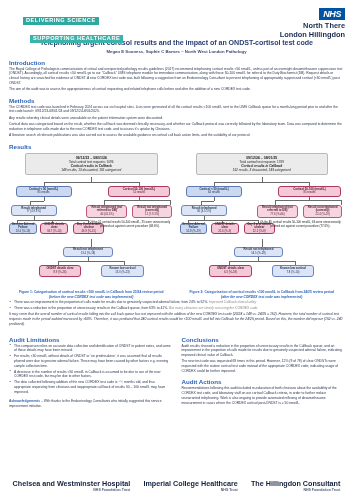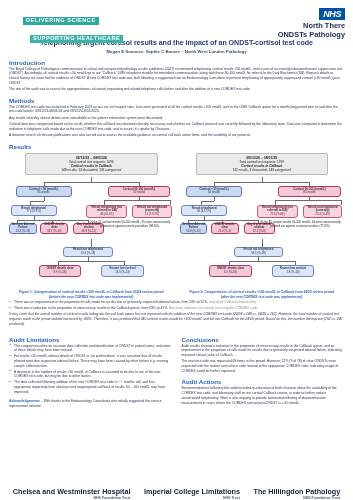--- a/index.html
+++ b/index.html
@@ -102,42 +102,42 @@
 
   
   .cols { display: flex; gap: 10px; margin-top: 4px; }
   .col { flex: 1; }
 
   .ack { font-size: 3.3px; line-height: 1.45; margin-top: 5px; color: #2a3550; }
   .ack b { color: #2e63b8; font-weight: bold; }
 
   
   .footer {
-    position: absolute; left: 0; right: 0; bottom: 0;
+    position: absolute; left: 0; right: 0; bottom: 8px;
     display: flex; justify-content: space-around; align-items: flex-start;
     padding: 0 6px;
   }
   .trust { text-align: center; }
   .trust .tname { font-size: 7.2px; font-weight: bold; color: #14213d; line-height: 1.1; }
   .trust .tsub { font-size: 3.5px; font-weight: bold; color: #4b5a7a; margin-top: .5px; text-align: right; }
 </style>
 </head>
 <body>
 
 <div class="poster">
 
   <div class="header">
     <div class="strap">
       <div class="strap-line strap-l1">DELIVERING SCIENCE</div><br>
       <div class="strap-line strap-l2">SUPPORTING HEALTHCARE</div>
     </div>
     <div class="nhs-block">
       <div class="nhs-logo">NHS</div>
       <div class="nhs-name">North There</div>
-      <div class="nhs-name">ONDSTs Pathology</div>
+      <div class="nhs-name">London Hillingdon</div>
     </div>
   </div>
 
   <div class="title">Telephoning urgent cortisol results and the impact of an ONDST-cortisol test code</div>
   <div class="authors">Megan E Souness, Sophie C Barnes – North West London Pathology</div>
 
   <div class="wrap">
 
     <h2 class="sec">Introduction</h2>
     <p class="body">The Royal College of Pathologists communication of critical and unexpected pathology results guidelines (2017) recommend telephoning cortisol results &lt;50 nmol/L, unless part of an overnight dexamethasone suppression test (ONDST). Accordingly, all cortisol results &lt;50 nmol/L go to our "Callback" LIMS telephone module for immediate communication, along with those 50-100 nmol/L for referral to the Duty Biochemist (DB). Request details or clinical history are searched for evidence of ONDST. A new CORDEX test code was built following a suggestion from an Endocrinology Consultant to prevent telephoning of appropriately suppressed cortisol (&lt;50 nmol/L) post ONDST.</p>
@@ -367,22 +367,22 @@
       </div>
     </div>
   </div>
 
   <div class="footer">
     <div class="trust">
       <div class="tname">Chelsea and Westminster Hospital</div>
       <div class="tsub">NHS Foundation Trust</div>
     </div>
     <div class="trust">
-      <div class="tname">Imperial College Limitations</div>
+      <div class="tname">Imperial College Healthcare</div>
       <div class="tsub">NHS Trust</div>
     </div>
     <div class="trust">
-      <div class="tname">The Hillingdon Pathology</div>
+      <div class="tname">The Hillingdon Consultant</div>
       <div class="tsub">NHS Foundation Trust</div>
     </div>
   </div>
 
 </div>
 
 </body></html>

